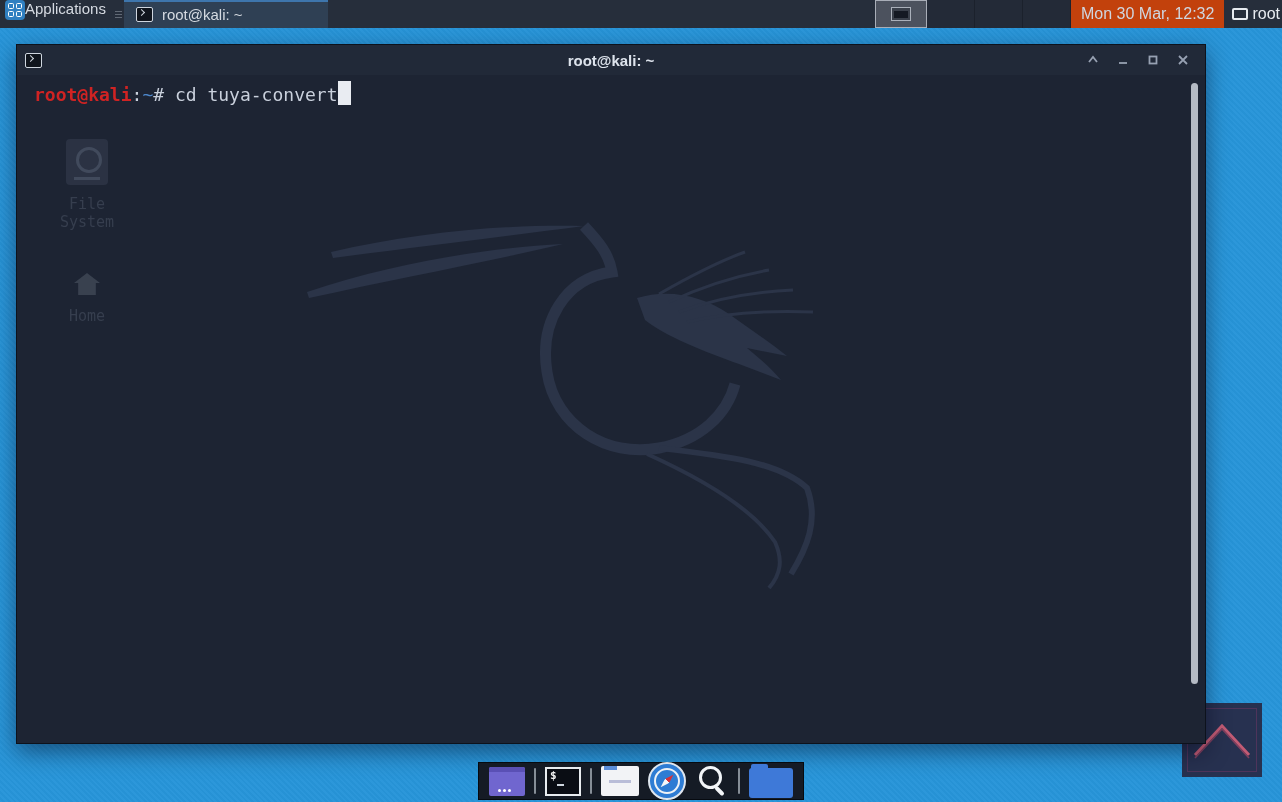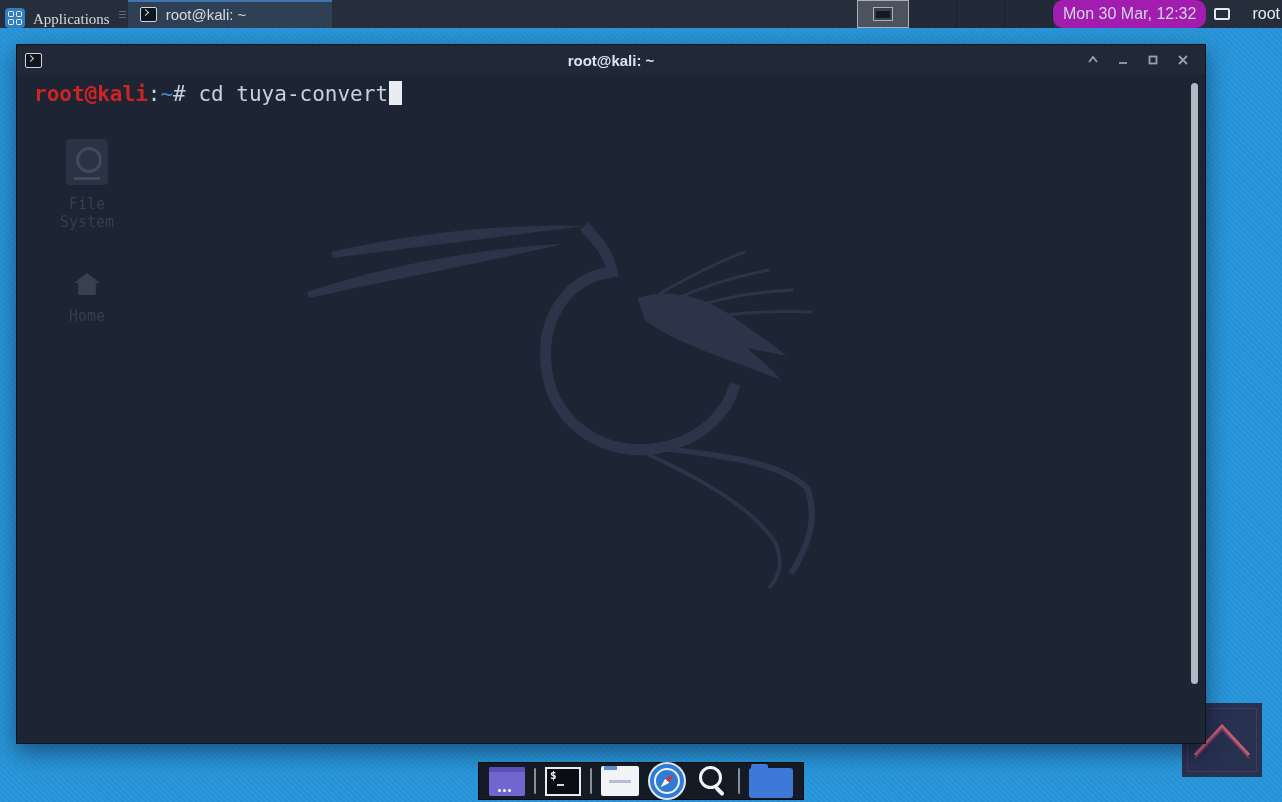--- a/index.html
+++ b/index.html
@@ -10,60 +10,60 @@
     background:#2795d9;
     background-image:repeating-linear-gradient(45deg, rgba(255,255,255,0.025) 0 2px, rgba(0,0,0,0.02) 2px 4px);
   }
 
   
   .top-panel {
     position:absolute; top:0; left:0; right:0; height:28px;
     background:#262e3b; display:flex; align-items:stretch;
     color:#d5dae1; font-size:15px; z-index:50;
   }
-  .apps-btn { display:flex; align-items:flex-end; gap:8px; padding:0 8px 0 5px;font-family:Liberation Serif, serif; }
+  .apps-btn { display:flex; align-items:flex-start; padding:0 8px 0 5px; }
   .ico-apps { width:20px; height:20px; border-radius:4px; background:#2f7fc1;
     display:grid; grid-template-columns:1fr 1fr; grid-template-rows:1fr 1fr; gap:2px; padding:3px; }
   .ico-apps span { border:1.5px solid #fff; border-radius:1.5px; }
   .panel-sep { width:10px; display:flex; flex-direction:column; justify-content:center; gap:2px; align-items:center; opacity:.45; }
   .panel-sep i { display:block; width:7px; height:1px; background:#aab2bd; }
   .task-btn { display:flex; align-items:center; gap:9px; padding:0 12px; max-width:220px; }
   .task-btn.active { background:#2f4054; box-shadow:inset 0 2px 0 #3e76ad; width:204px; }
   .task-label { white-space:nowrap; overflow:hidden; text-overflow:ellipsis; }
   .ico-firefox { width:19px; height:19px; border-radius:50%; flex:none;
     background:radial-gradient(circle at 38% 30%, #ffe29a 0 16%, #ffb04d 42%, #ef6c1c 72%, #c8431a 100%); }
   .term-ico { width:17px; height:15px; flex:none; background:#10151d; border:1.5px solid #cfd6df; border-radius:2px; position:relative; }
   .term-ico::before { content:""; position:absolute; left:2px; top:2px; width:4px; height:4px;
     border-left:1.5px solid #cfd6df; border-bottom:1.5px solid #cfd6df; transform:rotate(-135deg); }
   .right-group { margin-left:auto; display:flex; align-items:stretch; }
   .ws-box { display:flex; align-items:stretch; }
   .ws-cell { width:48px; background:#232a37; border-right:1px solid #1b212c; }
   .ws-cell.active { width:52px; background:#4c525e; border:1px solid #a9aeb8; display:flex; align-items:center; justify-content:center; }
   .mini-term { width:20px; height:14px; background:#3a404b; border:1px solid #aab0ba; position:relative; }
   .mini-term::before { content:""; position:absolute; left:2px; right:2px; top:3px; bottom:2px; background:#141923; }
-  .clock-area { display:flex; align-items:center; padding:5px 10px; background:#a21caf; font-size:16px; color:#cfd6e0;border-radius:10px; }
-  .session-area { display:flex; align-items:center; gap:22px; padding:0 2px 0 8px; font-size:16px; color:#e8ecf1; }
+  .clock-area { display:flex; align-items:center; padding:5px 10px; background:#c2410c; font-size:16px; color:#cfd6e0; }
+  .session-area { display:flex; align-items:center; gap:4px; padding:0 2px 0 8px; font-size:16px; color:#e8ecf1; }
   .ico-showdesk { width:16px; height:12px; border:2px solid #e6eaef; border-radius:2px; flex:none; }
 
   
   .terminal-window {
     position:absolute; left:16px; top:44px; width:1190px; height:700px;
     background:#1d2433; border:1px solid #0d121c; z-index:10;
     box-shadow:0 8px 22px rgba(0,0,20,0.45);
   }
   .titlebar { height:30px; display:flex; align-items:center; position:relative; background:#212938; padding:0 14px 0 8px; }
   .tb-title { position:absolute; left:0; right:0; text-align:center; font-weight:bold; font-size:15px; color:#dde3ec; pointer-events:none; }
   .tb-controls { margin-left:auto; display:flex; gap:14px; z-index:2; }
   .tb-btn { width:16px; height:16px; display:flex; align-items:center; justify-content:center; }
   .tb-btn svg { stroke:#97a1b2; stroke-width:1.8; fill:none; }
   .menubar { height:27px; display:flex; align-items:center; gap:22px; padding-left:19px; font-size:15px; color:#ccd3dd; background:#212938; }
   .menu-item { padding:2px 2px; }
   .term-content { position:relative; height:641px; font-family:"DejaVu Sans Mono", monospace; overflow:hidden; }
 
-  .prompt-line { position:absolute; left:17px; top:6px; font-size:21px; white-space:pre; color:#c9d0dc; z-index:5; }
+  .prompt-line { position:absolute; left:17px; top:6px; font-size:18px; white-space:pre; color:#c9d0dc; z-index:5; }
   .p-user { color:#d02323; font-weight:bold; }
   .p-path { color:#4c85c8; }
   .cursor-block { display:inline-block; width:13px; height:24px; background:#e9ecf2; vertical-align:-4px; margin-left:1px; }
 
   .scrollbar-track { position:absolute; right:7px; top:8px; bottom:32px; width:7px; z-index:6; }
   .scrollbar-thumb { width:7px; height:100%; background:#b4bac4; border-radius:4px; }
 
   .dragon-svg { position:absolute; left:290px; top:115px; z-index:1; }
 
   

